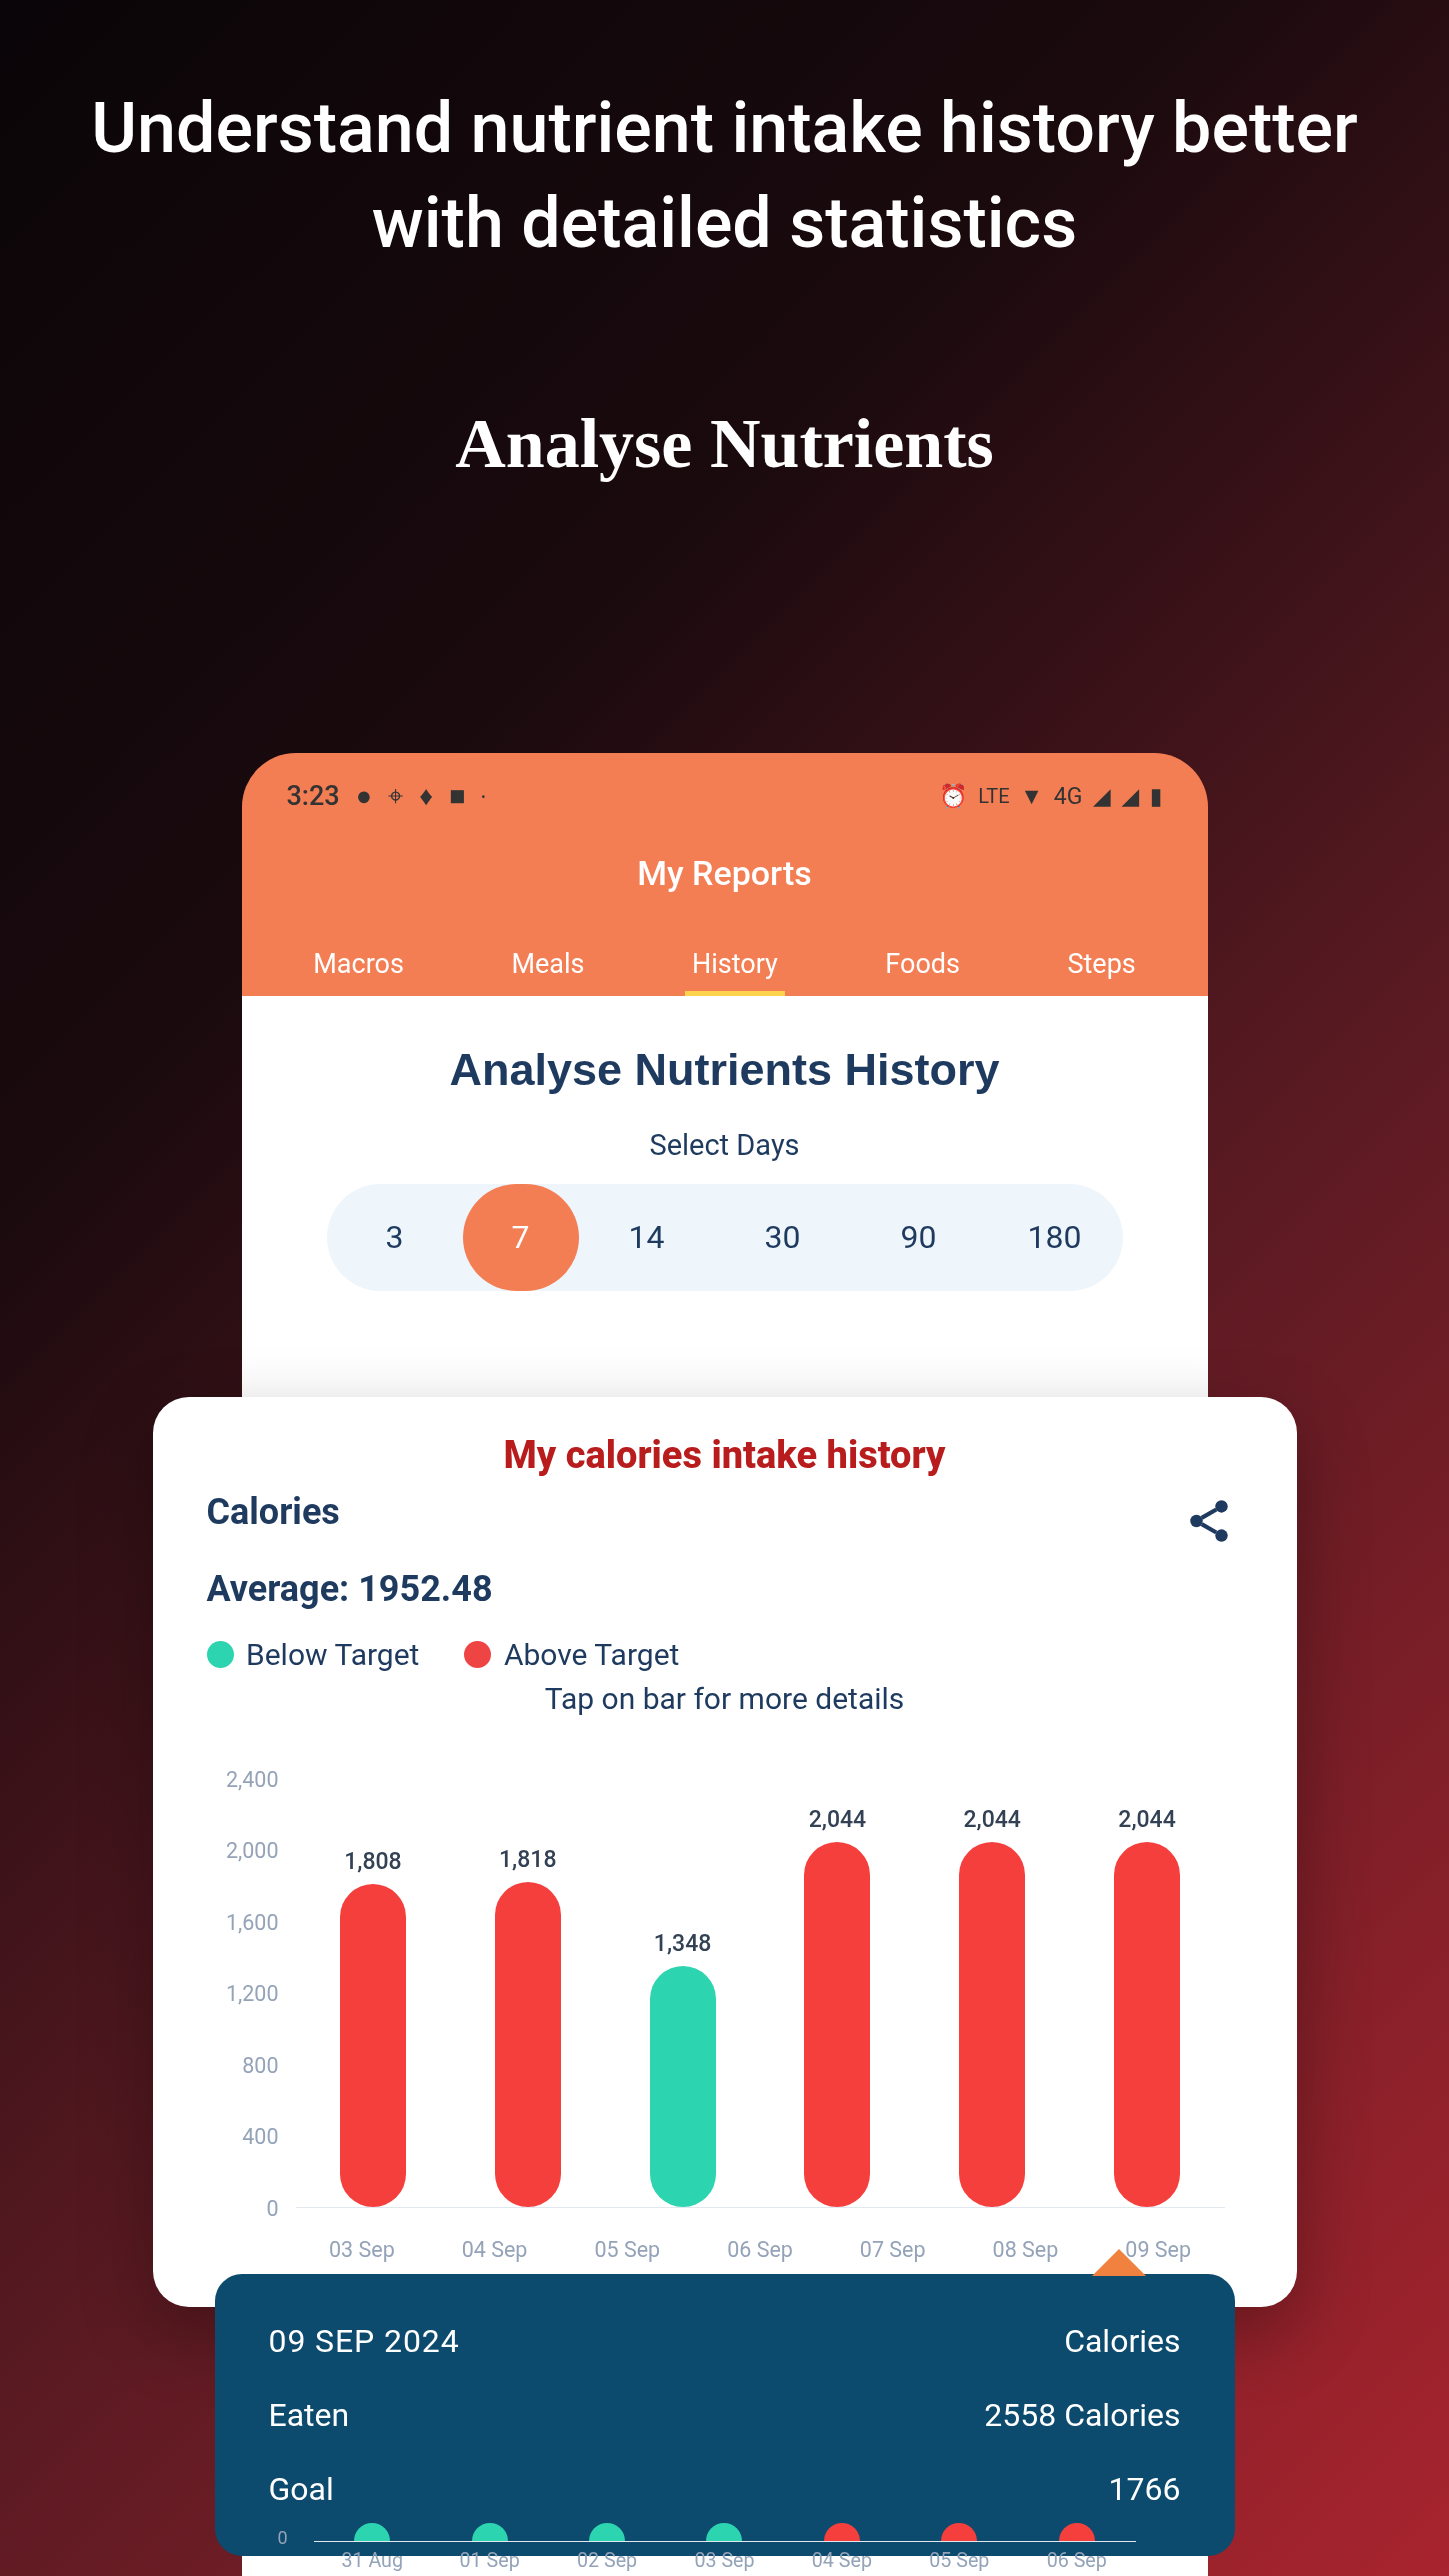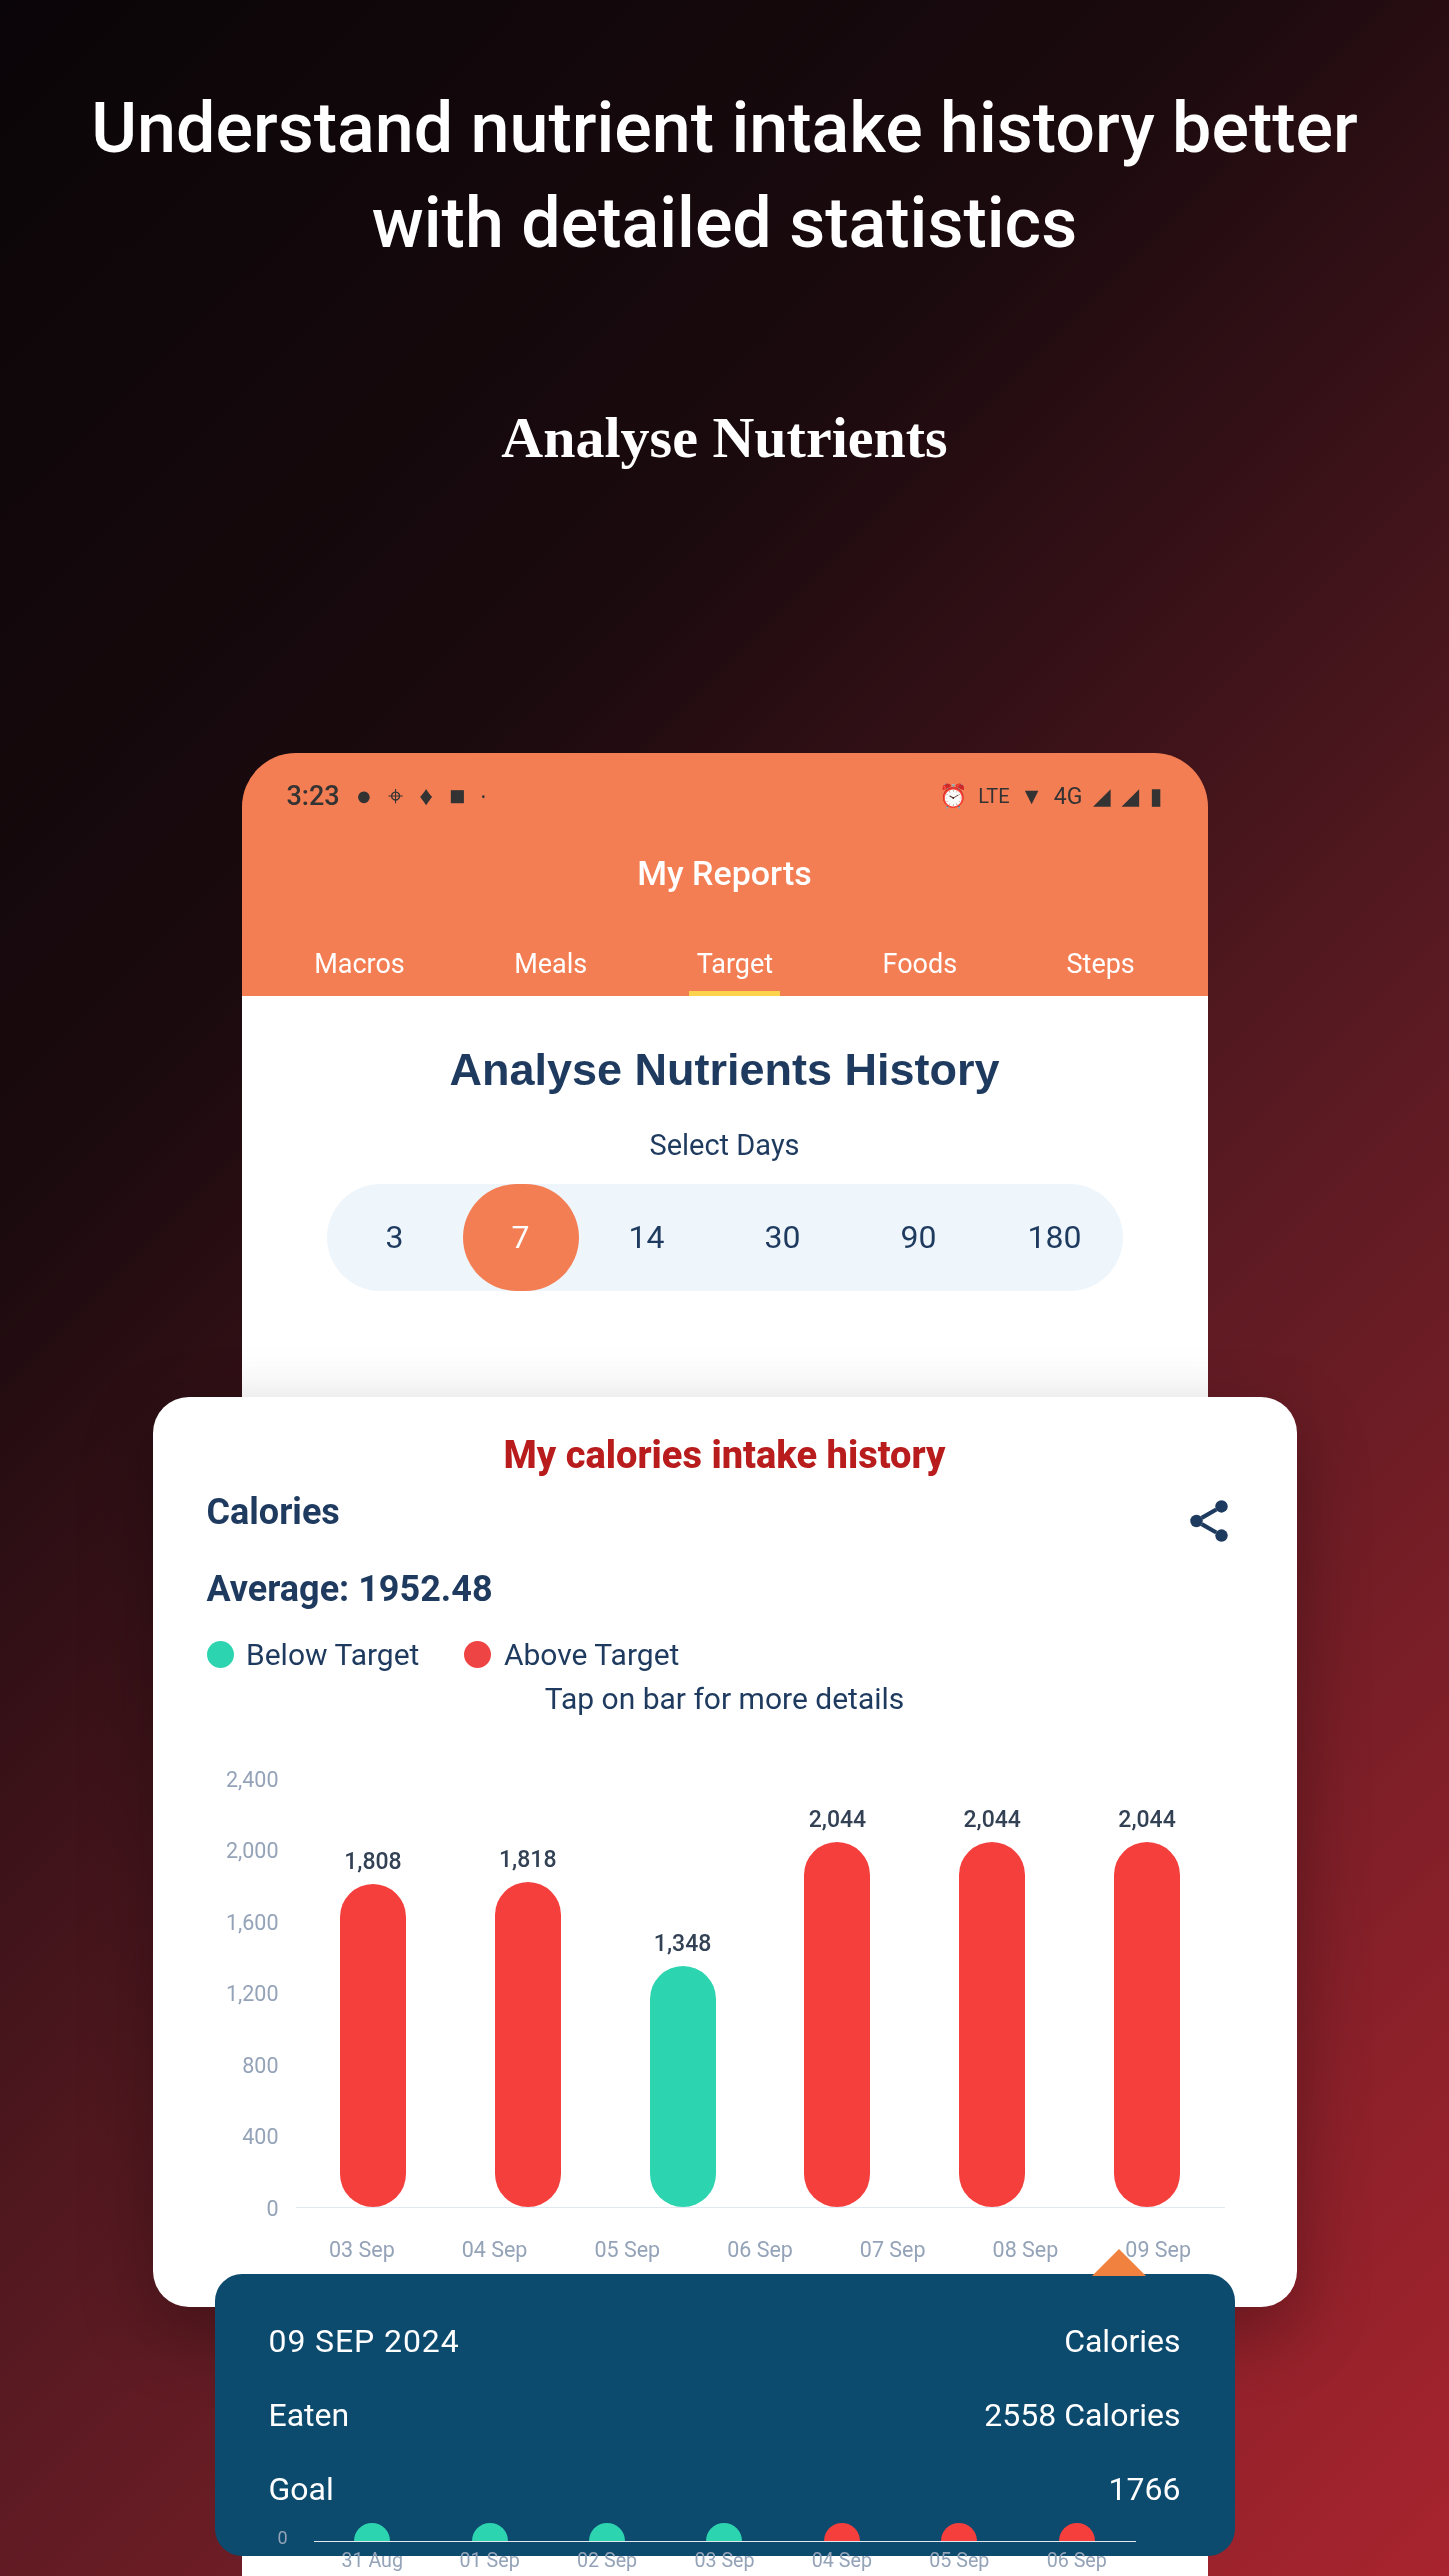--- a/index.html
+++ b/index.html
@@ -14,21 +14,21 @@
 .headline {
   color: #ffffff;
   font-size: 70px;
   font-weight: 500;
   text-align: center;
   padding: 81px 89px 0;
   line-height: 1.35;
 }
 .subheadline {
   color: #ffffff;
-  font-size: 58px;
+  font-size: 70px;
   font-weight: 700;
   text-align: center;
   margin-top: 134px;
   font-family: Georgia, 'Times New Roman', serif;
 }
 .phone {
   position: absolute;
   top: 753px;
   left: 50%;
   transform: translateX(-50%);
@@ -342,21 +342,21 @@
       <span class="status-icon">◢</span>
       <span class="status-icon">▮</span>
     </div>
   </div>
 
   <div class="app-title">My Reports</div>
 
   <div class="tabs">
     <div class="tab">Macros</div>
     <div class="tab">Meals</div>
-    <div class="tab active">Target</div>
+    <div class="tab active">History</div>
     <div class="tab">Foods</div>
     <div class="tab">Steps</div>
   </div>
 
   <div class="content-area">
     <div class="section-title">Analyse Nutrients History</div>
     <div class="select-days-label">Select Days</div>
     <div class="day-pills">
       <div class="day-pill">3</div>
       <div class="day-pill active">7</div>

